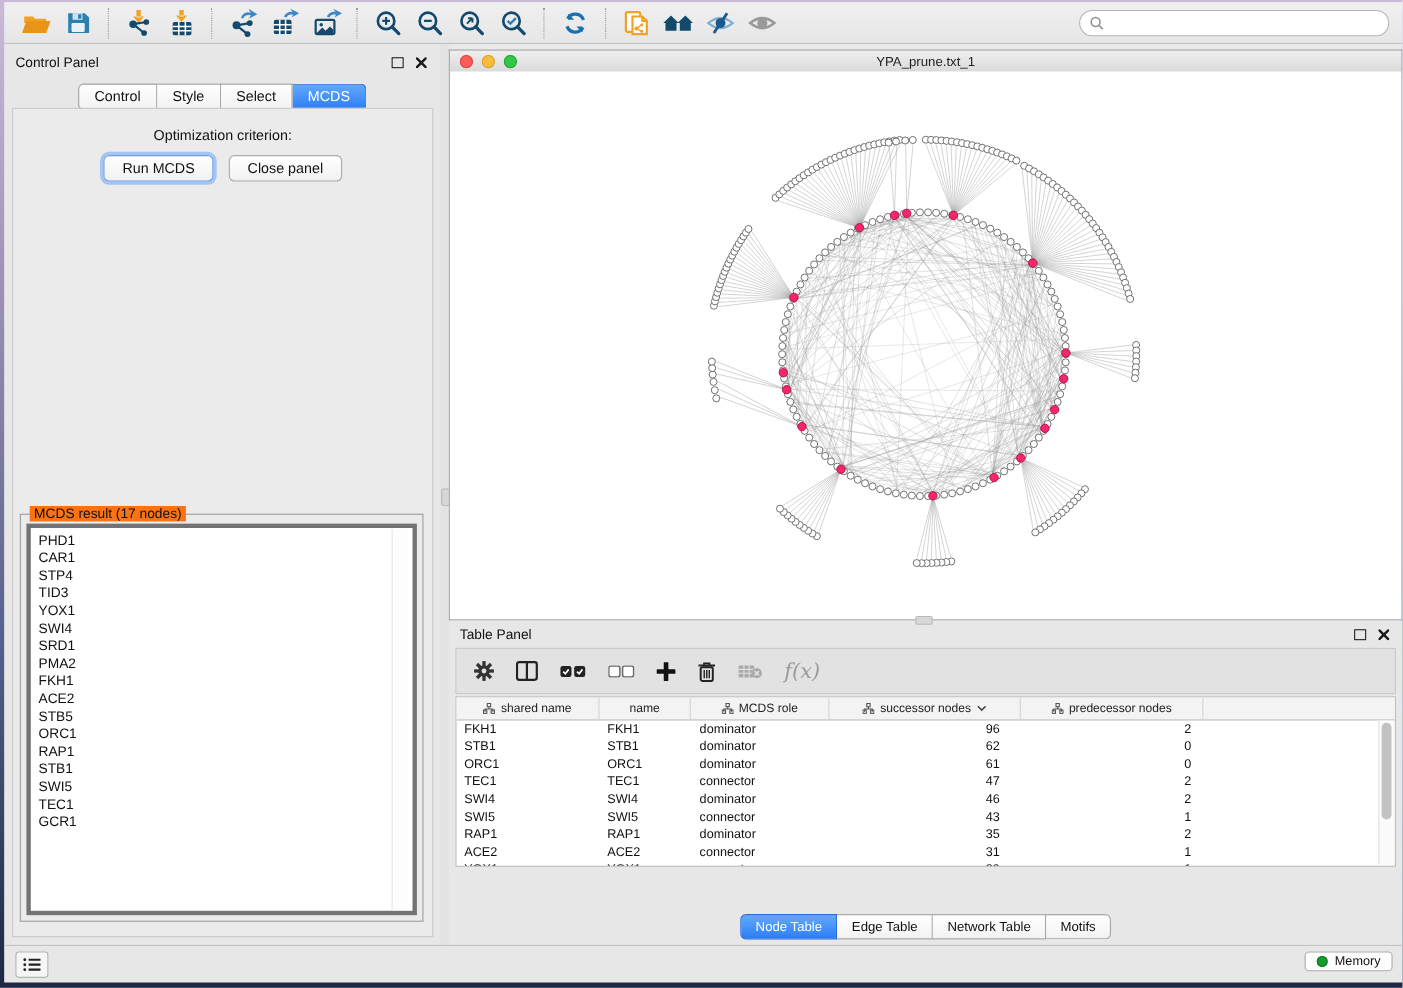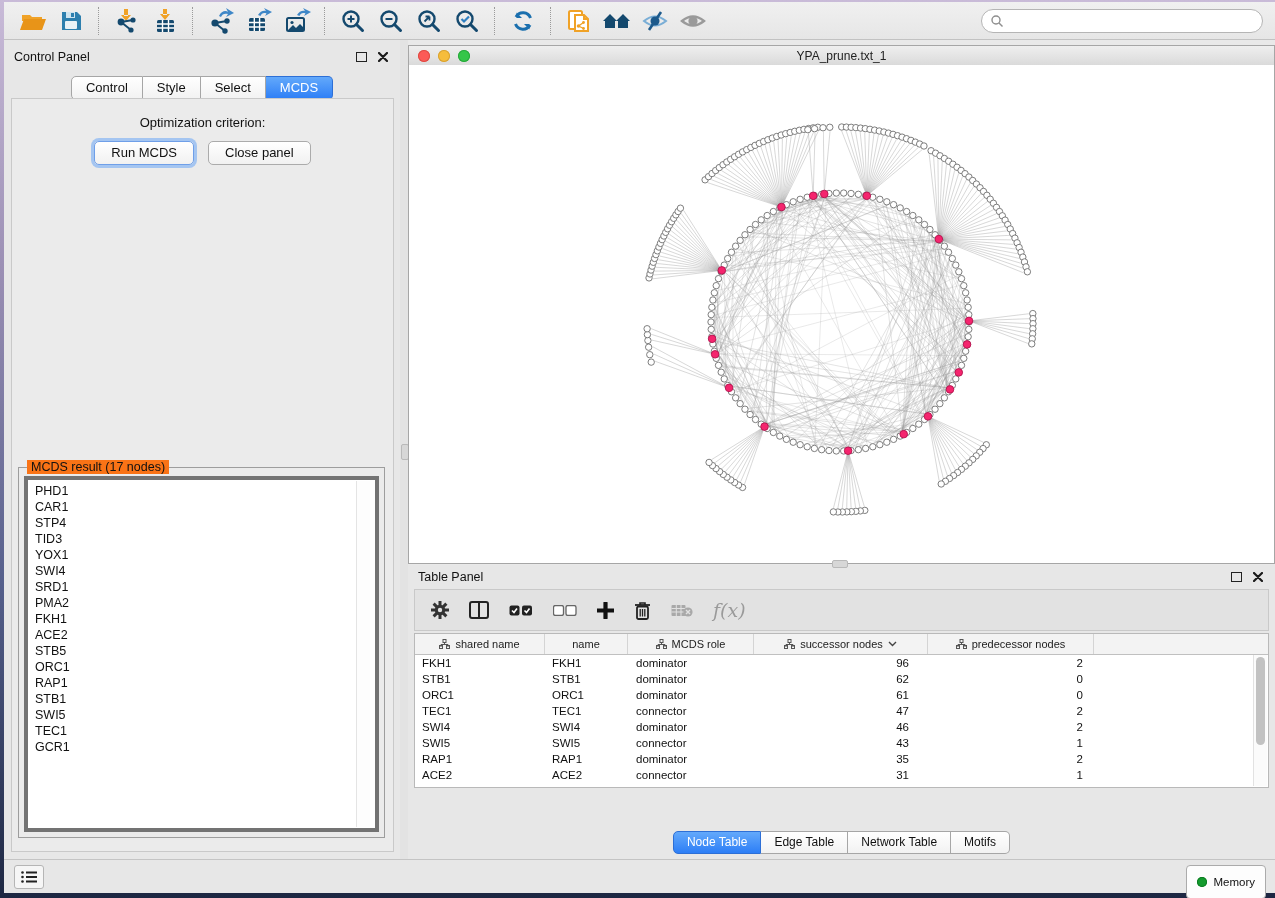--- a/index.html
+++ b/index.html
@@ -81,21 +81,21 @@
   .c4{width:166px;text-align:right;padding-right:11px;}
   .cfill{flex:1;border-right:none !important;}
   .vscroll{position:absolute;right:1px;top:21px;bottom:1px;width:13px;background:#fbfbfb;border-left:1px solid #e2e2e2;}
   .vthumb{position:absolute;left:2px;top:2px;width:9px;height:88px;background:#c2c2c2;border-radius:5px;}
   .tp-tabs{position:absolute;left:0;right:0;bottom:6px;display:flex;justify-content:center;}
   .tp-tabs .seg{padding:3px 13px 4px;font-size:12px;}
   
   .statusbar{position:absolute;left:0;right:0;bottom:0;height:33px;background:#e7e7e7;border-top:1px solid #c4c4c4;}
   .burger-btn{position:absolute;left:10px;top:5px;width:28px;height:22px;background:#f6f6f6;border:1px solid #b5b5b5;border-radius:3px;
               display:flex;align-items:center;justify-content:center;}
-  .memory-btn{position:absolute;right:9px;top:5px;height:34px;background:#fdfdfd;border:1px solid #ababab;border-radius:4px;
+  .memory-btn{position:absolute;right:9px;top:5px;height:18px;background:#fdfdfd;border:1px solid #ababab;border-radius:4px;
               display:flex;align-items:center;gap:6px;padding:0 10px;box-sizing:border-box;}
   .mem-dot{width:10px;height:10px;border-radius:50%;background:#149b2e;box-shadow:inset 0 0 0 1px #0c7a21;}
   .memory-label{font-size:11.5px;color:#111;}
 </style>
 </head>
 <body>
 
 <div class="screen">
   <div class="window">
 

